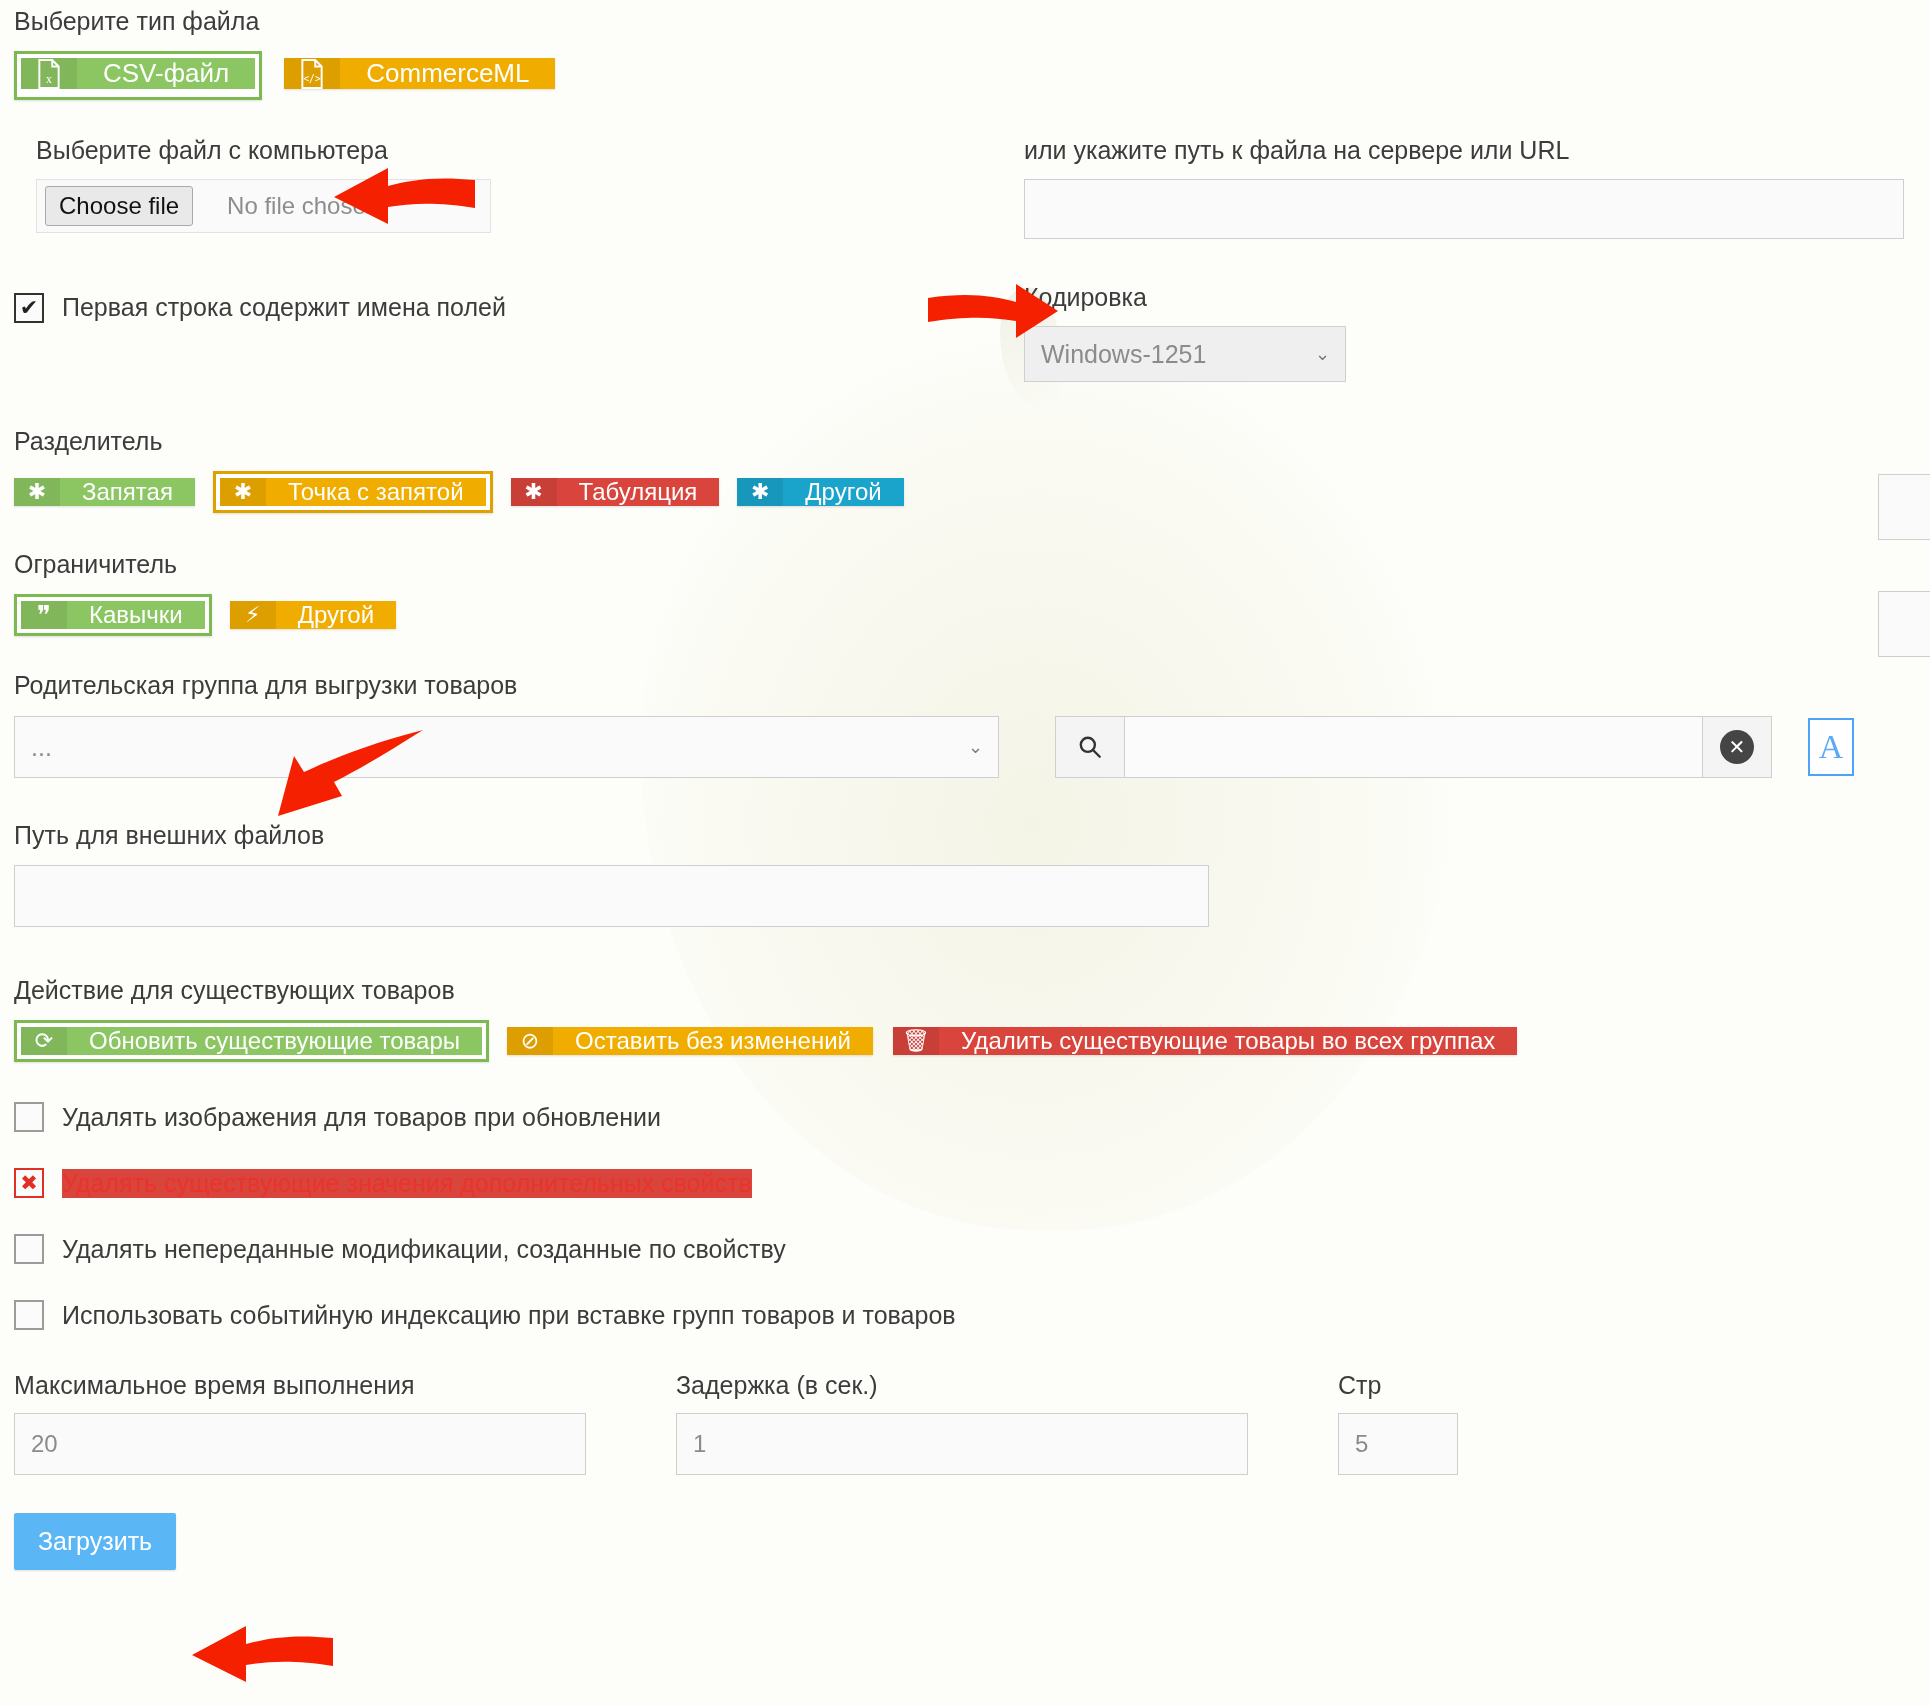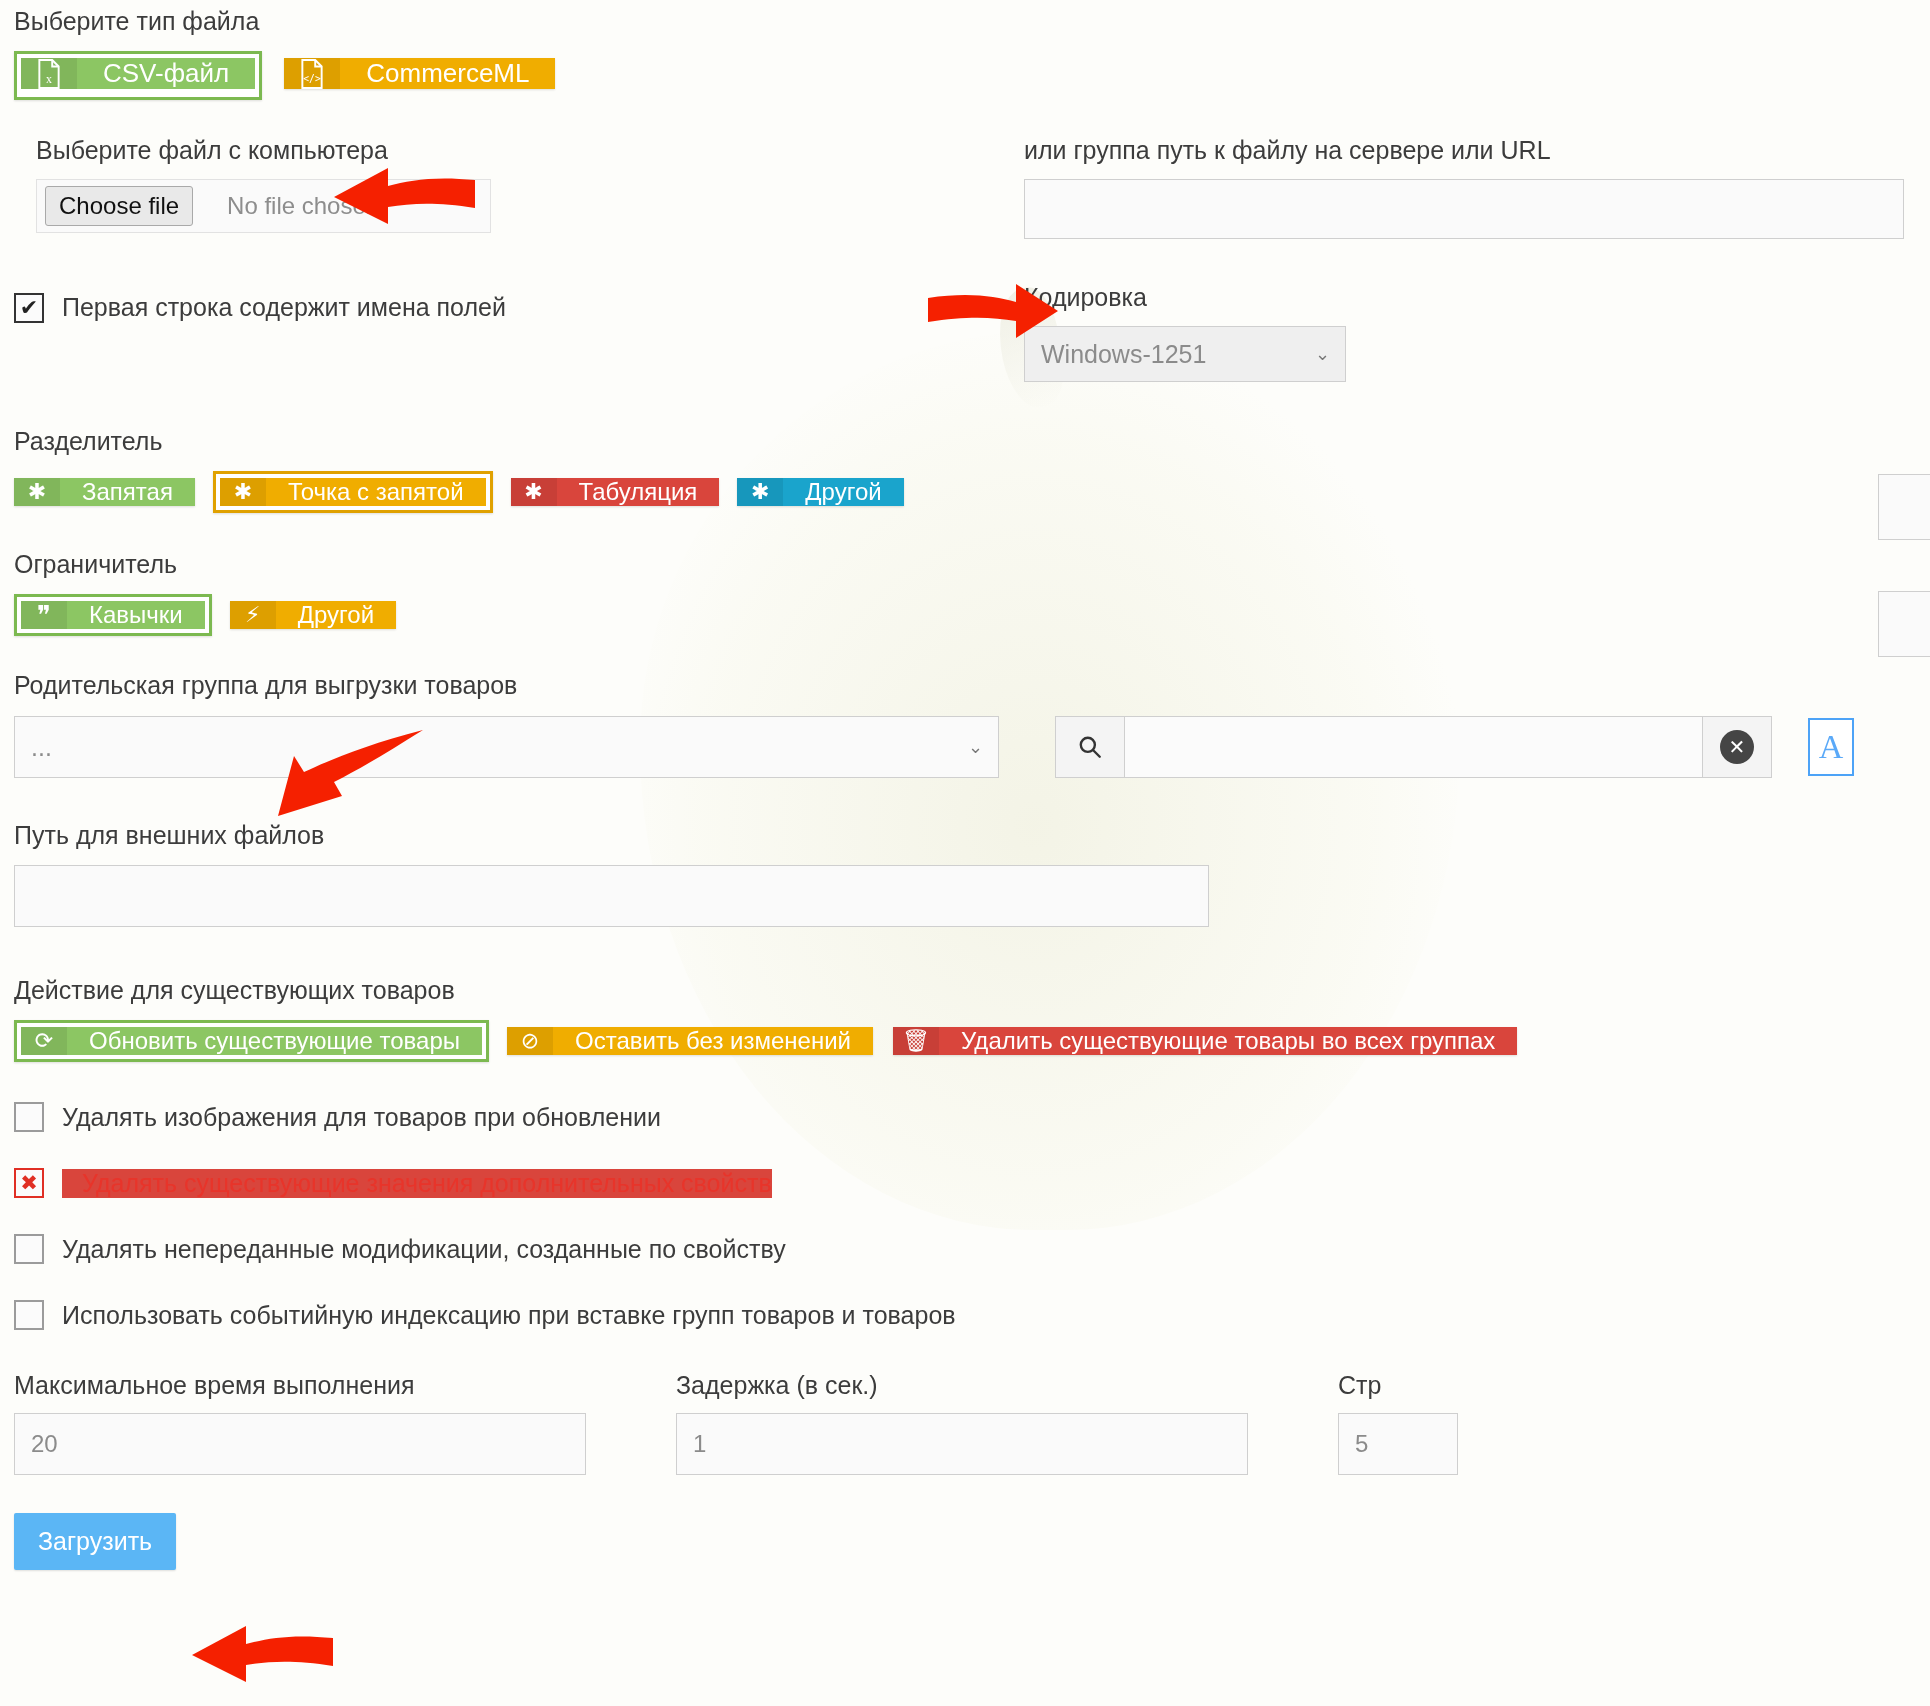--- a/index.html
+++ b/index.html
@@ -116,21 +116,21 @@
   .cbrow{display:flex;align-items:center;margin:0 0 36px 0;}
   .cbox{
     width:30px;height:30px;box-sizing:border-box;
     border:2px solid #9b9b9b;background:#fbfbfb;
     display:flex;align-items:center;justify-content:center;
     font-size:22px;color:#222;flex:none;cursor:pointer;
   }
   .cbox.checked{border-color:#333;}
   .cbox.xred{border-color:#e02f24;color:#e02f24;font-size:21px;}
   .cbtext{font-size:25px;margin-left:18px;color:#3c3c3c;}
-  .cbtext.red{color:#e8342a;padding-left:20px;}
+  .cbtext.red{color:#e8342a;}
 
   
   .searchgrp{display:flex;align-items:stretch;}
   .searchgrp .sbtn{
     width:68px;background:#f4f4f4;border:1px solid #cfcfcf;
     display:flex;align-items:center;justify-content:center;
     cursor:pointer;
   }
   .searchgrp .sfield{
     width:578px;background:#fbfbfb;border:1px solid #cfcfcf;border-left:none;
@@ -203,21 +203,21 @@
   <div style="display:flex;margin-top:36px;">
     <div style="width:1010px;">
       <div class="sublabel" style="margin-left:22px;">Выберите файл с компьютера</div>
       <div class="fileinput" style="margin-top:14px;margin-left:22px;gap:20px;">
         <button class="choosebtn">Choose file</button>
         <span class="nofile">No file chosen</span>
       </div>
     </div>
 
     <div>
-      <div class="sublabel">или группа путь к файлу на сервере или URL</div>
+      <div class="sublabel">или укажите путь к файла на сервере или URL</div>
       <input class="tinput" style="width: 880px; margin-top: 14px;" value="">
     </div>
   </div>
 
   <div style="display:flex;margin-top:44px;">
     <div style="width:1010px;padding-top:10px;">
       <div class="cbrow" style="margin-bottom:0;">
         <span class="cbox checked">✔</span>
         <span class="cbtext">Первая строка содержит имена полей</span>
       </div>

